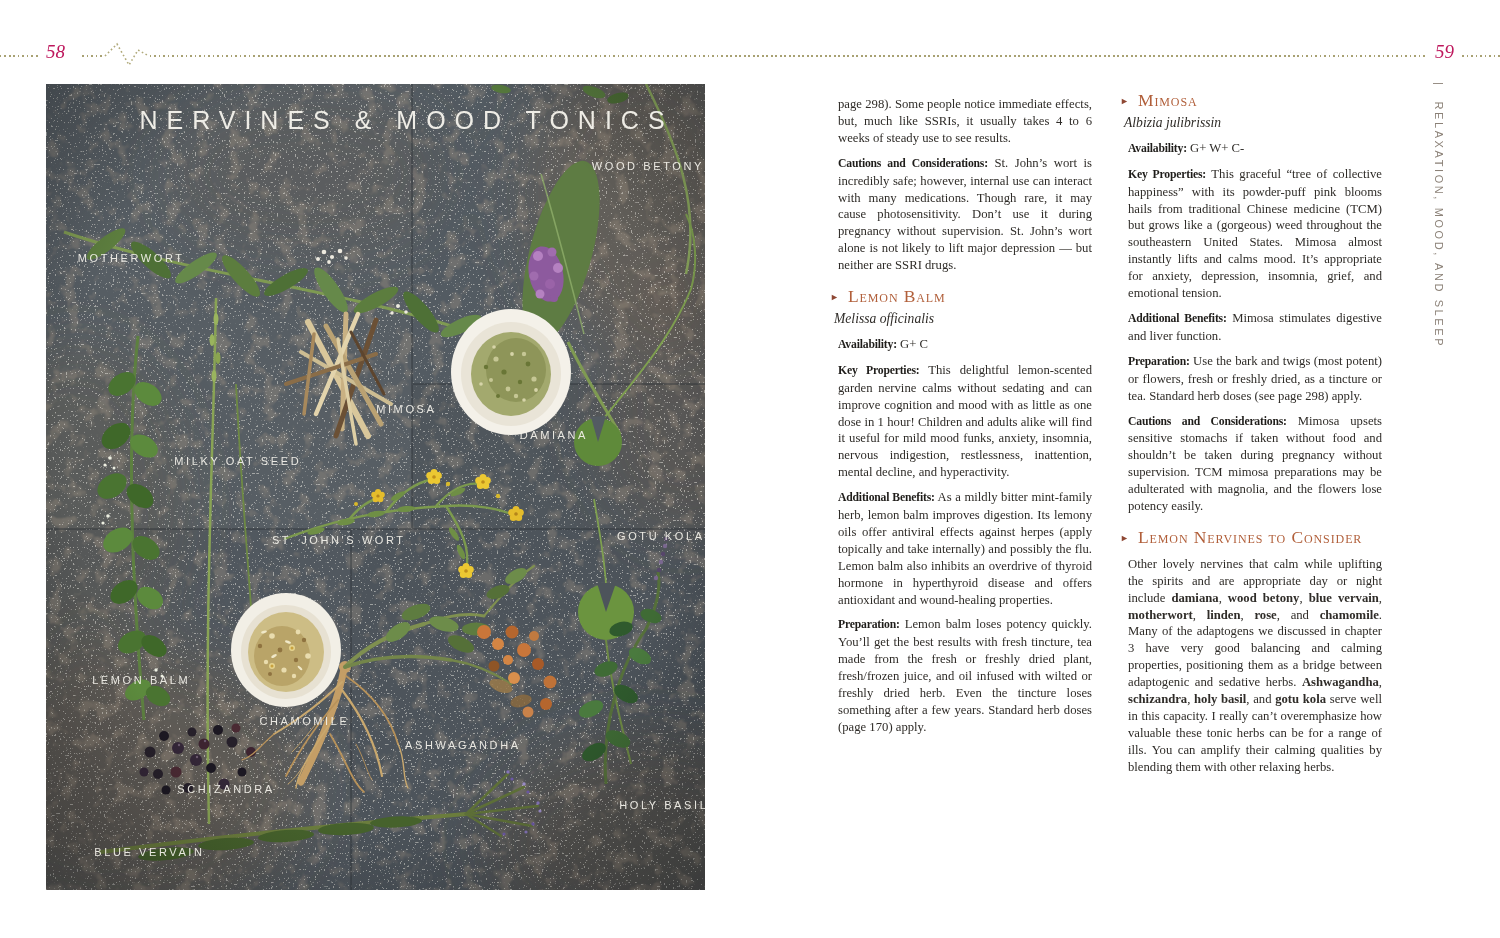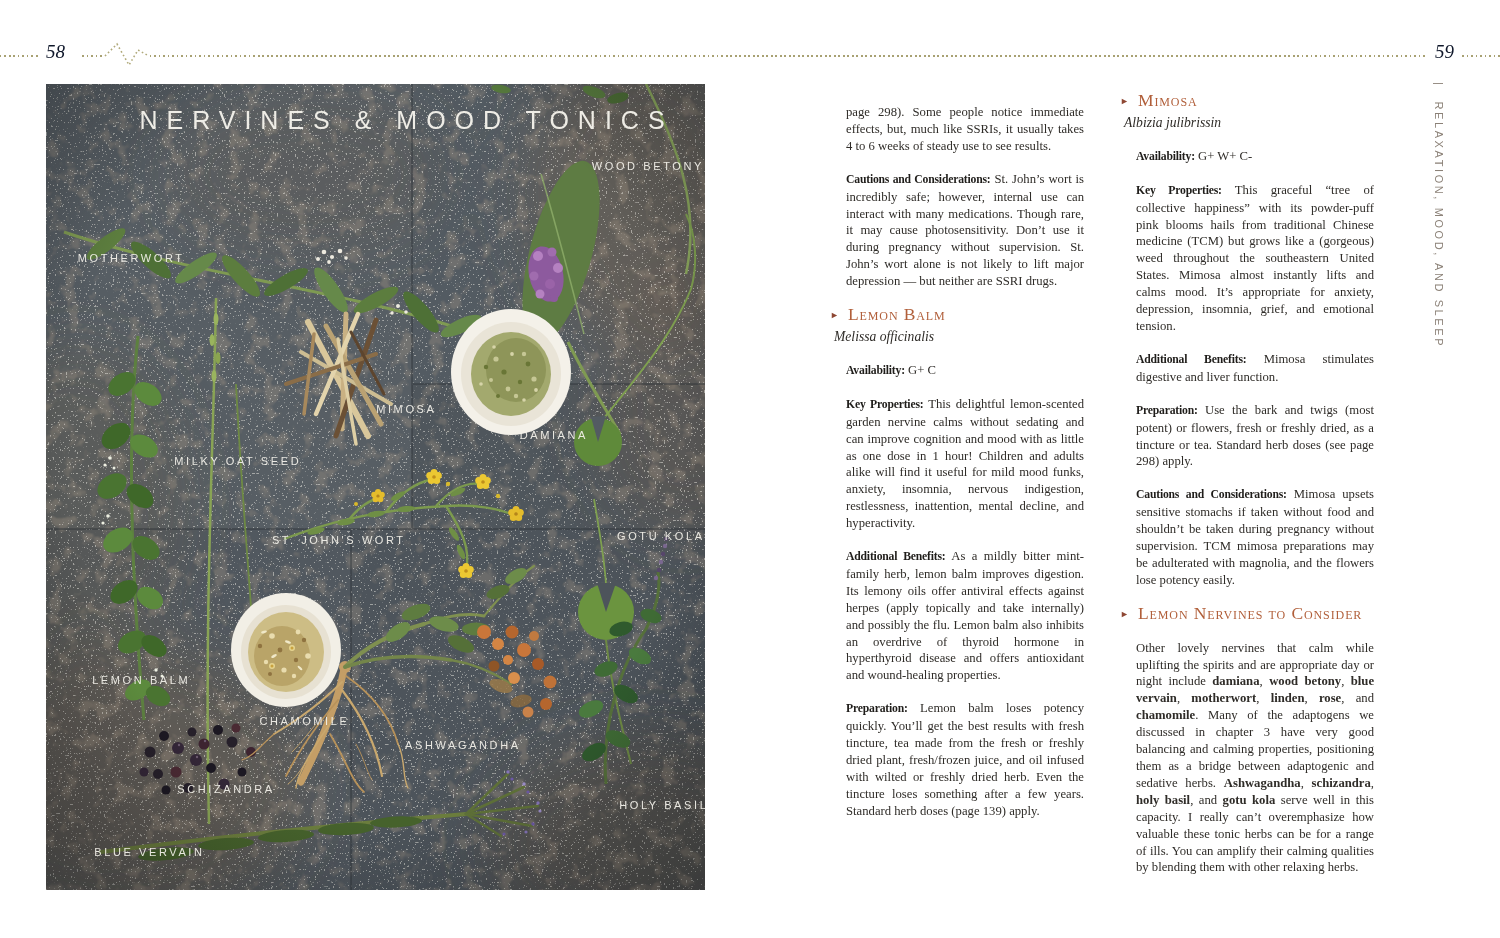--- a/index.html
+++ b/index.html
@@ -3,41 +3,41 @@
 <meta charset="utf-8">
 <style>
   html,body{margin:0;padding:0;}
   body{
     width:1500px;height:938px;position:relative;overflow:hidden;
     background:#ffffff;font-family:"Liberation Serif", serif;
   }
   
   .dotline{position:absolute;top:55px;height:2px;
     background-image:repeating-linear-gradient(to right,#a8a173 0,#a8a173 1.5px,transparent 1.5px,transparent 4.5px);}
-  .pagenum{position:absolute;top:41px;font-style:italic;font-size:19px;color:#0f172a;
+  .pagenum{position:absolute;top:41px;font-style:italic;font-size:19px;color:#be185d;
     font-family:"Liberation Serif", serif;}
   
   .vtext{position:absolute;left:1433px;top:82px;writing-mode:vertical-rl;
     font-family:"Liberation Sans", sans-serif;font-size:11px;letter-spacing:2.6px;
     color:#8b8177;white-space:nowrap;}
   .vdivider{margin-inline-end:14px;}
   
   .photo{position:absolute;left:46px;top:84px;width:721px;height:806px;}
   .photo svg{position:absolute;left:0;top:0;}
   .photo-title{position:absolute;top:22px;left:50%;transform:translateX(-50%);
     color:#f5f3ec;font-family:"Liberation Sans", sans-serif;font-size:25px;
     letter-spacing:0.36em;white-space:nowrap;font-weight:400;opacity:.96;}
   .photo-label{position:absolute;color:#f3f1ea;font-family:"Liberation Sans", sans-serif;
     font-size:11px;letter-spacing:2.6px;white-space:nowrap;opacity:.94;font-weight:400;}
   
   .col{position:absolute;top:88px;width:270px;color:#2f2c28;
     font-size:12.7px;line-height:16.9px;text-align:justify;}
   .col-1{left:830px;}
   .col-2{left:1120px;}
-  .para{margin:16px;}
+  .para{margin:8px;}
   .lbl{font-family:Liberation Serif, serif;font-weight:bold;font-size:11.7px;
     color:#1f1d1a;letter-spacing:-0.2px;}
   .sb{font-weight:bold;}
   .species{font-style:italic;font-size:13.6px;margin:4px;}
   .h-entry{margin:14px 0 3px;}
   .col > .h-entry:first-child{margin-top:4px;}
   .arrow{color:#8e4733;font-size:9px;margin-right:9px;vertical-align:2px;display:inline-block;}
   .h-text{color:#b15f3a;font-size:17.5px;letter-spacing:0.9px;font-variant:small-caps;}
 </style>
 </head>
@@ -488,21 +488,21 @@
     </div>
 
   <div class="col col-1">
       <div class="para"><span>page 298). Some people notice immediate effects, but, much like SSRIs, it usually takes 4 to 6 weeks of steady use to see results.</span></div>
       <div class="para"><span class="lbl">Cautions and Considerations:</span><span> St. John’s wort is incredibly safe; however, internal use can interact with many medications. Though rare, it may cause photosensitivity. Don’t use it during pregnancy without supervision. St. John’s wort alone is not likely to lift major depression — but neither are SSRI drugs.</span></div>
       <div class="h-entry"><span class="arrow">►</span><span class="h-text">Lemon Balm</span></div>
       <div class="species">Melissa officinalis</div>
       <div class="para"><span class="lbl">Availability:</span><span> G+ C</span></div>
       <div class="para"><span class="lbl">Key Properties:</span><span> This delightful lemon-scented garden nervine calms without sedating and can improve cognition and mood with as little as one dose in 1 hour! Children and adults alike will find it useful for mild mood funks, anxiety, insomnia, nervous indigestion, restlessness, inattention, mental decline, and hyperactivity.</span></div>
       <div class="para"><span class="lbl">Additional Benefits:</span><span> As a mildly bitter mint-family herb, lemon balm improves digestion. Its lemony oils offer antiviral effects against herpes (apply topically and take internally) and possibly the flu. Lemon balm also inhibits an overdrive of thyroid hormone in hyperthyroid disease and offers antioxidant and wound-healing properties.</span></div>
-      <div class="para"><span class="lbl">Preparation:</span><span> Lemon balm loses potency quickly. You’ll get the best results with fresh tincture, tea made from the fresh or freshly dried plant, fresh/frozen juice, and oil infused with wilted or freshly dried herb. Even the tincture loses something after a few years. Standard herb doses (page 139) apply.</span></div>
+      <div class="para"><span class="lbl">Preparation:</span><span> Lemon balm loses potency quickly. You’ll get the best results with fresh tincture, tea made from the fresh or freshly dried plant, fresh/frozen juice, and oil infused with wilted or freshly dried herb. Even the tincture loses something after a few years. Standard herb doses (page 170) apply.</span></div>
     </div>
   <div class="col col-2">
       <div class="h-entry"><span class="arrow">►</span><span class="h-text">Mimosa</span></div>
       <div class="species">Albizia julibrissin</div>
       <div class="para"><span class="lbl">Availability:</span><span> G+ W+ C-</span></div>
       <div class="para"><span class="lbl">Key Properties:</span><span> This graceful “tree of collective happiness” with its powder-puff pink blooms hails from traditional Chinese medicine (TCM) but grows like a (gorgeous) weed throughout the southeastern United States. Mimosa almost instantly lifts and calms mood. It’s appropriate for anxiety, depression, insomnia, grief, and emotional tension.</span></div>
       <div class="para"><span class="lbl">Additional Benefits:</span><span> Mimosa stimulates digestive and liver function.</span></div>
       <div class="para"><span class="lbl">Preparation:</span><span> Use the bark and twigs (most potent) or flowers, fresh or freshly dried, as a tincture or tea. Standard herb doses (see page 298) apply.</span></div>
       <div class="para"><span class="lbl">Cautions and Considerations:</span><span> Mimosa upsets sensitive stomachs if taken without food and shouldn’t be taken during pregnancy without supervision. TCM mimosa preparations may be adulterated with magnolia, and the flowers lose potency easily.</span></div>
       <div class="h-entry"><span class="arrow">►</span><span class="h-text">Lemon Nervines to Consider</span></div>

